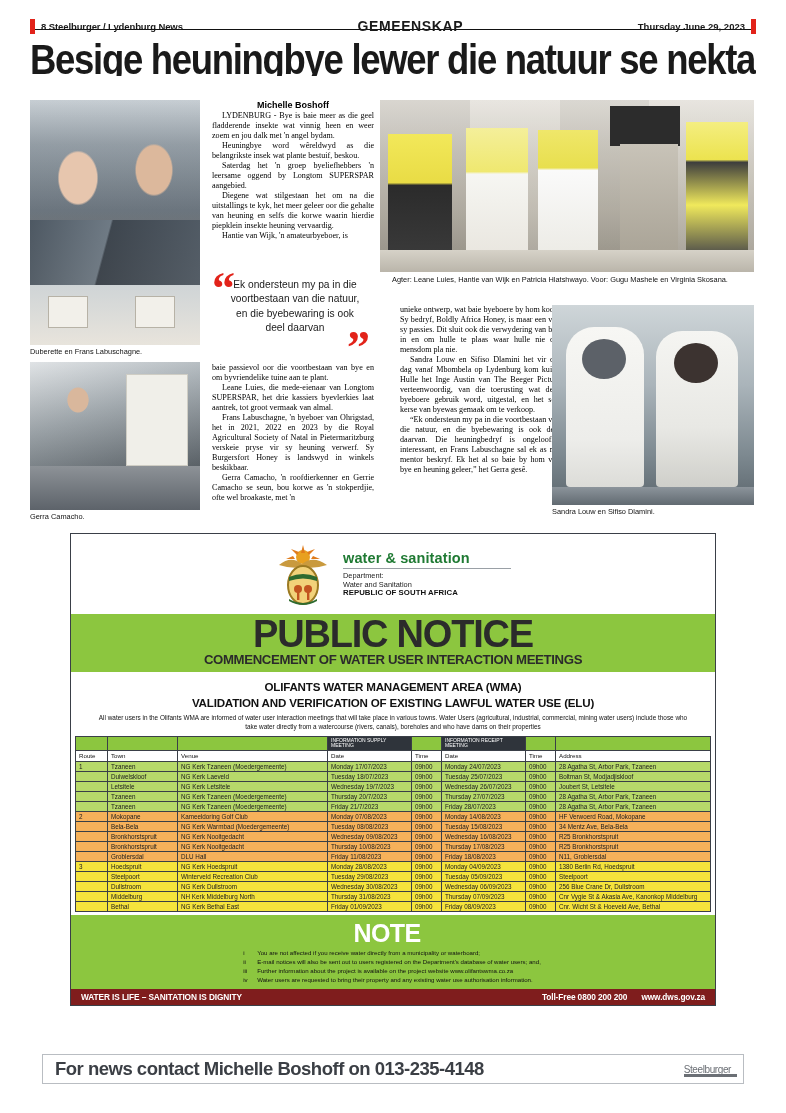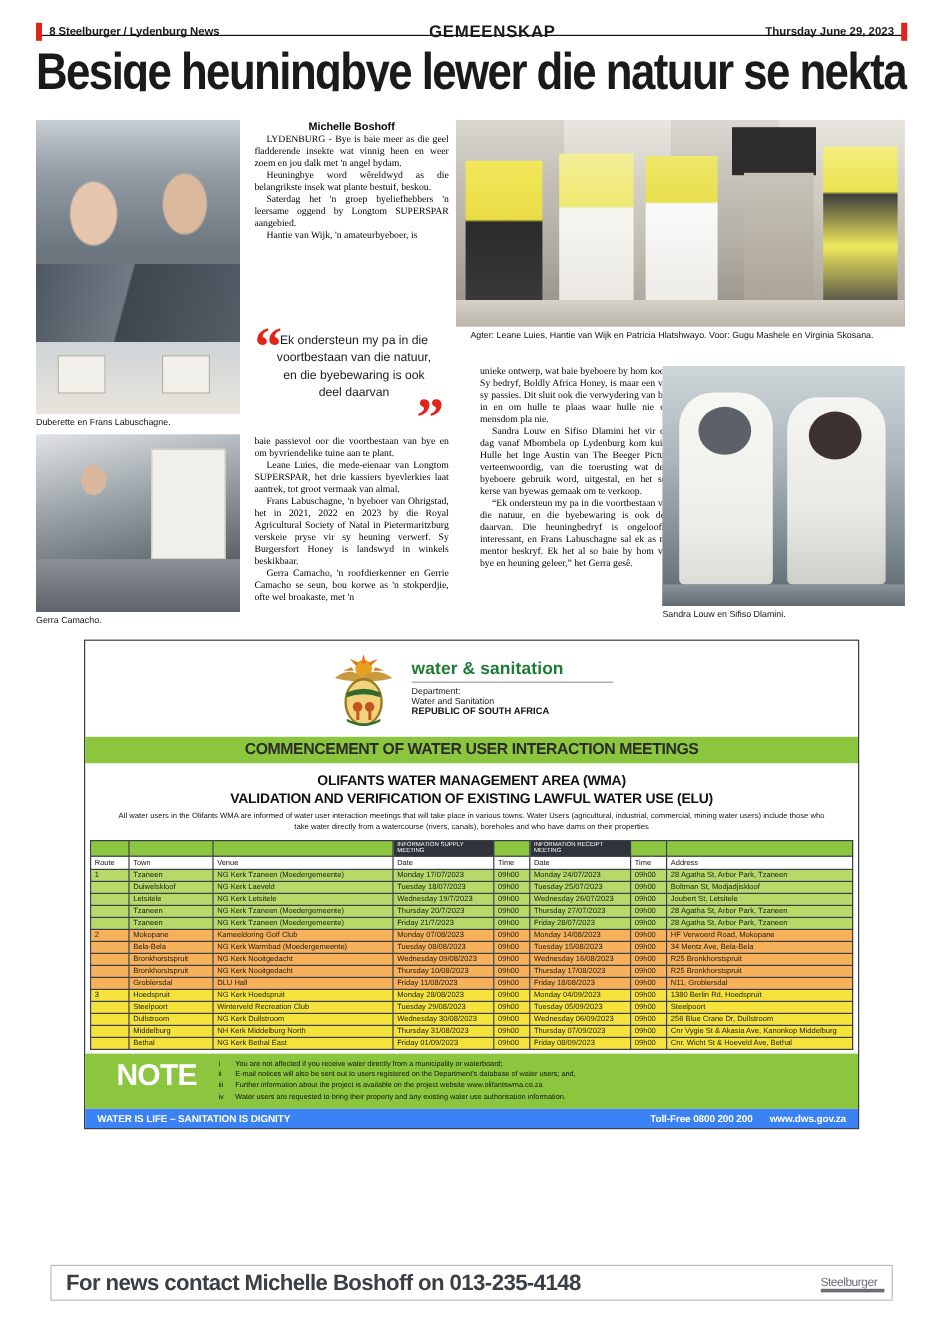--- a/index.html
+++ b/index.html
@@ -72,27 +72,27 @@
   table.mt { width:100%; border-collapse:collapse; font-size:6.3px; table-layout:fixed; }
   table.mt td, table.mt th { border:1px solid #3a3f47; padding:1px 3px; vertical-align:middle; font-weight:400; text-align:left; }
   .hdr-green { background:#8cc63f; height:12px; }
   .hdr-dark { background:#2f343b; color:#fff; font-size:5px; font-weight:700; text-align:center; line-height:1.05; }
   .hdr-lab { background:#fff; font-size:6.2px; color:#111; height:11px; }
   .r1 { background:#b7d96a; }
   .r2 { background:#f6b15a; }
   .r3 { background:#f5e33c; }
   td.ctr { text-align:center; }
 
-  .note-band { background:#8cc63f; display:flex; padding:4px 8px 5px 18px; }
+  .note-band { background:#8cc63f; display:flex; align-items:center; padding:4px 8px 5px 6px;flex-direction:column; }
   .note-word { font-size:25px; font-weight:800; color:#fff; letter-spacing:-.6px; padding:0 18px 0 8px; }
   .note-list { flex:1; }
   .note-row { display:flex; font-size:6.1px; line-height:1.5; color:#111; }
   .note-num { width:14px; flex:none; }
 
-  .foot-dark { background:#3b82f6; color:#fff; display:flex; align-items:flex-end; padding:3px 10px; }
+  .foot-dark { background:#7f1d1d; color:#fff; display:flex; align-items:flex-end; padding:3px 10px; }
   .foot-l { font-size:8.3px; font-weight:700; flex:1; letter-spacing:-.1px; }
   .foot-r { font-size:8.3px; font-weight:700; letter-spacing:-.1px; }
   .foot-r .url { margin-left:12px; }
 
   
   .contact { position:absolute; left:42px; top:1054px; width:702px; height:30px;
              border:1px solid #b9bdc2; background:#fff; display:flex; align-items:center; padding:0 12px; }
   .contact-text { flex:1; font-size:18.5px; font-weight:800; letter-spacing:-.5px; color:#3b3f45; }
   .logo-steel { font-size:10px; font-weight:400; color:#6b6f75; letter-spacing:-.4px; position:relative; }
   .logo-steel:after { content:""; position:absolute; left:0; right:-6px; bottom:-2px; height:3px; background:#6b6f75; }
@@ -137,20 +137,21 @@
       <div class="k" style="left:96px;top:12px;width:62px;height:92px;background:#f0efe9;border:1px solid #cfcdc4;"></div>
       <div class="k" style="top:104px;background:linear-gradient(180deg,#8d9297,#5d636a);"></div>
     </div>
     <div class="cap" style="position:absolute;left:0;top:412px;width:178px;">Gerra Camacho.</div>
 
     <div class="col" style="left:182px;top:0;width:162px;">
       <div class="byline">Michelle Boshoff</div>
       <p>LYDENBURG - Bye is baie meer as die geel fladderende insekte wat vinnig heen en weer zoem en jou dalk met 'n angel bydam.</p>
       <p>Heuningbye word wêreldwyd as die belangrikste insek wat plante bestuif, beskou.</p>
       <p>Saterdag het 'n groep byeliefhebbers 'n leersame oggend by Longtom SUPERSPAR aangebied.</p>
+      <p>Diegene wat stilgestaan het om na die uitstallings te kyk, het meer geleer oor die gehalte van heuning en selfs die korwe waarin hierdie piepklein insekte heuning vervaardig.</p>
       <p>Hantie van Wijk, 'n amateurbyeboer, is</p>
     </div>
 
     <div class="pullquote" style="left:182px;top:172px;width:162px;">
       <div class="quote-open" style="position:absolute;left:0;top:4px;">“</div>
       <div class="pq-text" style="padding:6px 14px 0 18px;">Ek ondersteun my pa in die voortbestaan van die natuur, en die byebewaring is ook deel daarvan</div>
       <div class="quote-close" style="position:absolute;right:4px;bottom:-24px;">”</div>
     </div>
 
     <div class="col" style="left:182px;top:263px;width:162px;">
@@ -215,20 +216,21 @@
       <div class="dept">
         <div class="w-s">water &amp; sanitation</div>
         <div class="rule"></div>
         <div class="d1">Department:</div>
         <div class="d2">Water and Sanitation</div>
         <div class="d3">REPUBLIC OF SOUTH AFRICA</div>
       </div>
     </div>
 
     <div class="green-band">
+      <div class="pn-title">PUBLIC NOTICE</div>
       <div class="pn-sub">COMMENCEMENT OF WATER USER INTERACTION MEETINGS</div>
     </div>
 
     <div class="wma">
       <div class="l1">OLIFANTS WATER MANAGEMENT AREA (WMA)</div>
       <div class="l2">VALIDATION AND VERIFICATION OF EXISTING LAWFUL WATER USE (ELU)</div>
       <div class="body">All water users in the Olifants WMA are informed of water user interaction meetings that will take place in various towns.  Water Users (agricultural, industrial, commercial, mining water users) include those who take water directly from a watercourse (rivers, canals), boreholes and who have dams on their properties</div>
     </div>
 
     <div style="padding:0 4px 3px;">

